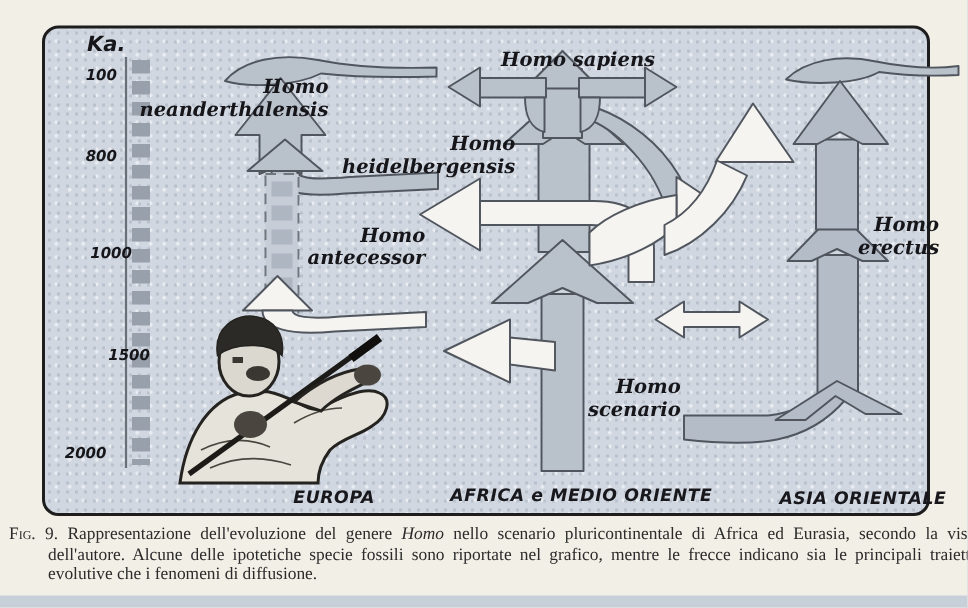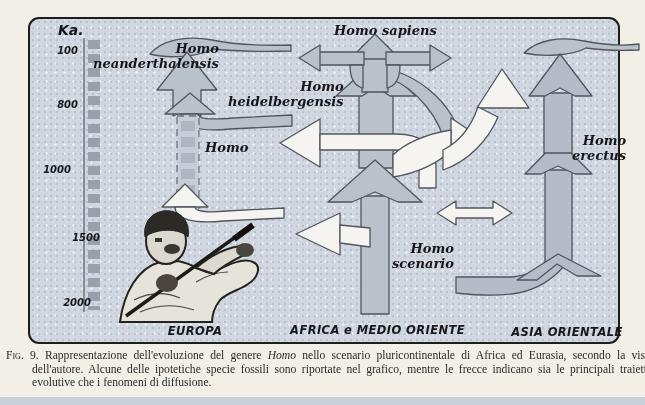--- a/index.html
+++ b/index.html
@@ -15,29 +15,29 @@
     background-image:
       radial-gradient(rgba(125,136,152,.28) 1px, transparent 1.3px),
       radial-gradient(rgba(255,255,255,.55) 1px, transparent 1.3px);
     background-size:6px 6px, 9px 9px;
     background-position:0 0, 3px 4px;
   }
   svg.layer{position:absolute;left:0;top:0;width:645px;height:405px;}
   .lbl{position:absolute;color:#16161a;text-align:right;}
   .species{
     font-family:"DejaVu Serif",serif;font-style:italic;font-weight:bold;
-    font-size:13px;line-height:14.5px;white-space:nowrap;
+    font-size:13px;line-height:14.5px;white-space:nowrap;margin-top:10px;
   }
   .axis-num{
     font-style:italic;font-weight:bold;font-size:10px;width:40px;
   }
   .ka{font-style:italic;font-weight:bold;font-size:14px;}
   .region{
     font-weight:bold;font-style:italic;font-size:11.5px;letter-spacing:.4px;
-    text-align:center;white-space:nowrap;color:#17171c;
+    text-align:right;white-space:nowrap;color:#17171c;
   }
   .caption{
     position:absolute;left:6px;top:349px;width:633px;
     font-family:"Liberation Serif",serif;font-size:11.6px;line-height:13.6px;
     color:#2b2b2b;text-align:justify;
     padding-left:26px;text-indent:-26px;
   }
   .caption .figlab{font-variant:small-caps;}
   .caption .hom{font-style:italic;}
   .bottomstrip{position:absolute;left:0;top:397px;width:645px;height:8px;background:#c7cfd9;}
@@ -129,34 +129,35 @@
     <line x1="234" y1="239" x2="253" y2="225" stroke="#11100e" stroke-width="6"></line>
     <path d="M196,268 C210,256 226,248 240,246 L250,252 C238,258 224,264 214,274 Z" fill="#ddd9d0" stroke="#24231f" stroke-width="2"></path>
     <ellipse cx="245" cy="250" rx="9" ry="7" fill="#4a463f"></ellipse>
     <ellipse cx="167" cy="283" rx="11" ry="9" fill="#4a463f"></ellipse>
   </g>
 </svg>
 
 <div class="lbl ka" style="left:58px;top:22px;">Ka.</div>
 <div class="lbl axis-num" style="left:38px;top:45px;">100</div>
 <div class="lbl axis-num" style="left:38px;top:99px;">800</div>
-<div class="lbl axis-num" style="left:31px;top:164px;">1000</div>
+<div class="lbl axis-num" style="left:31px;top:164px;padding-left:17px;">1000</div>
 <div class="lbl axis-num" style="left:31px;top:232px;padding-left:29px;">1500</div>
-<div class="lbl axis-num" style="left:31px;top:297px;padding-left:20px;">2000</div>
+<div class="lbl axis-num" style="left:31px;top:297px;">2000</div>
 
 <div class="lbl species" style="left:93px;top:42px;">
   <span>Homo</span><br>
   <span>neanderthalensis</span>
 </div>
 <div class="lbl species" style="left:228px;top:80px;">
   <span>Homo</span><br>
   <span>heidelbergensis</span>
 </div>
 <div class="lbl species" style="left:205px;top:141px;">
   <span>Homo</span><br>
+  <span>antecessor</span>
 </div>
 <div class="lbl species" style="left:334px;top:24px;">Homo sapiens</div>
 <div class="lbl species" style="left:572px;top:134px;">
   <span>Homo</span><br>
   <span>erectus</span>
 </div>
 <div class="lbl species" style="left:392px;top:242px;">
   <span>Homo</span><br>
   <span>scenario</span>
 </div>

